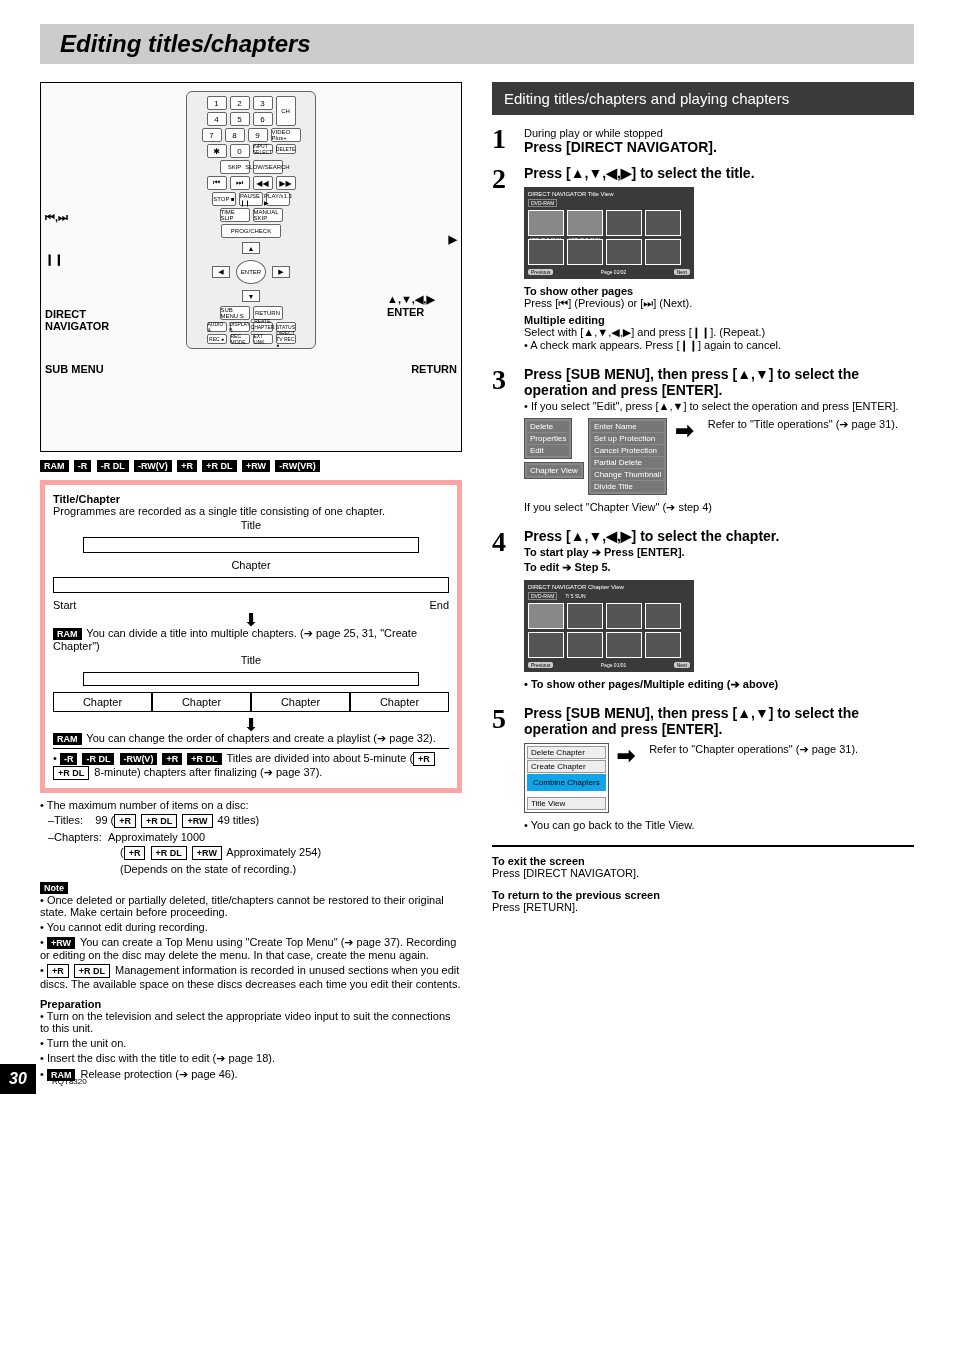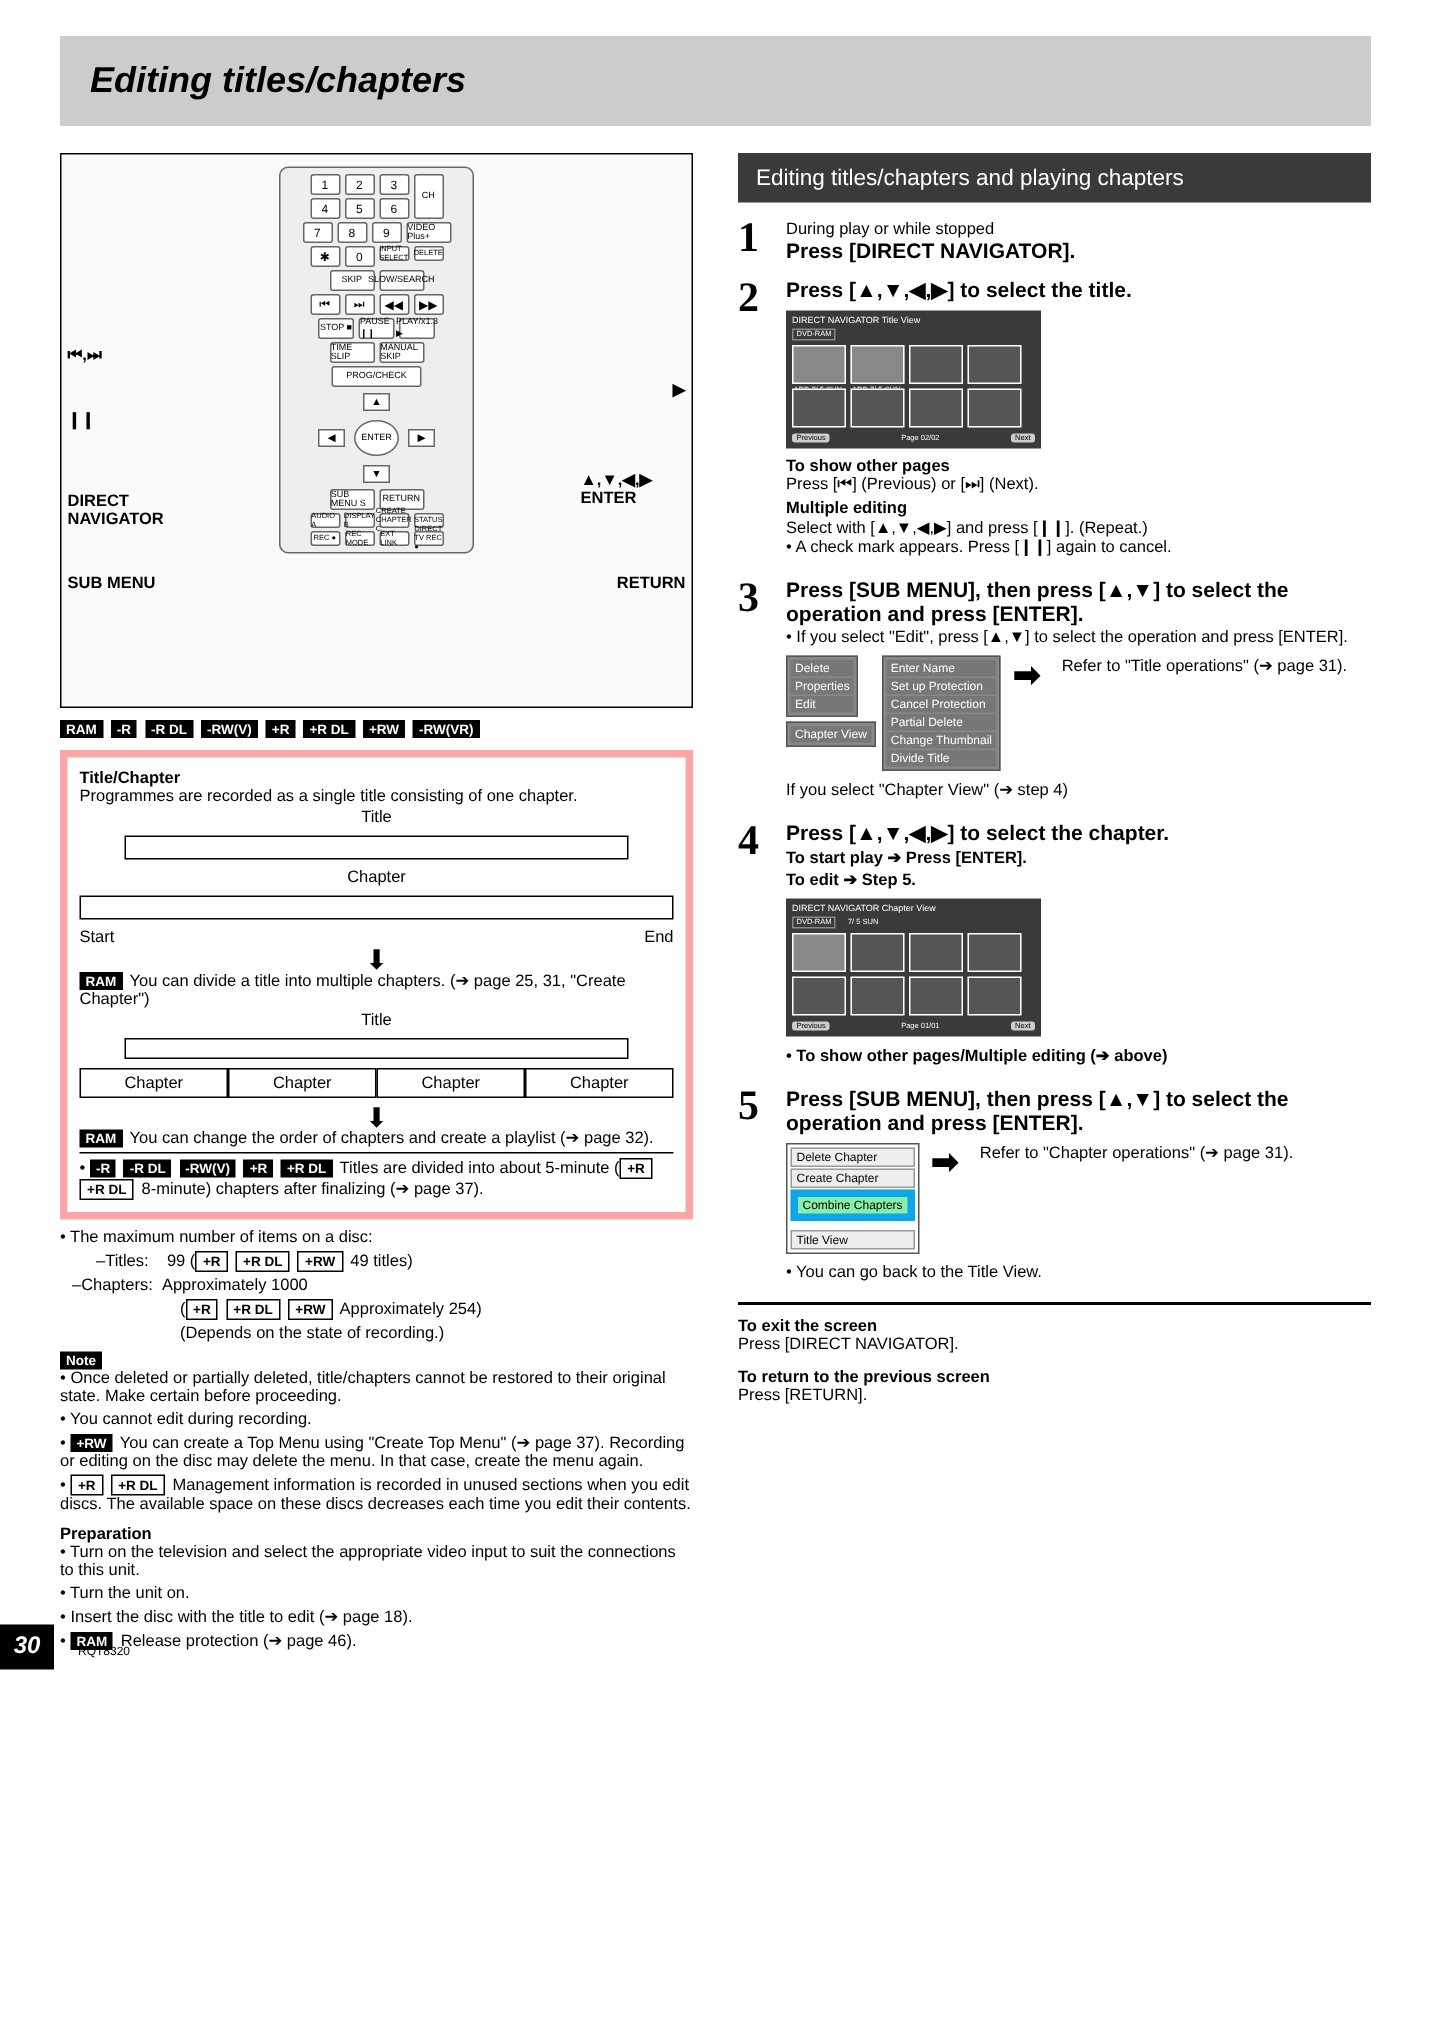--- a/index.html
+++ b/index.html
@@ -1,18 +1,18 @@
 <!DOCTYPE html>
 <html><head>
 <meta charset="utf-8">
 <style>
   * { box-sizing: border-box; margin: 0; padding: 0; }
   body { font-family: Arial, Helvetica, sans-serif; font-size: 12px; color: #000; background: #fff; }
   .page { width: 954px; margin: 0 auto; padding: 24px 40px 10px 40px; position: relative; }
-  .title-bar { background: #ccc; padding: 16px 20px; margin-bottom: 18px; }
+  .title-bar { background: #ccc; padding: 6px 20px; margin-bottom: 18px; }
   .title-bar h1 { font-size: 24px; font-weight: bold; font-style: italic; }
   .cols { display: flex; gap: 30px; }
   .col { flex: 1; }
   .remote-box { border: 1px solid #000; padding: 8px; background: #fafafa; position: relative; height: 370px; }
   .remote { position: absolute; left: 50%; top: 8px; transform: translateX(-50%); width: 130px; border: 1px solid #666; border-radius: 6px; background: #eee; padding: 4px; display: flex; flex-direction: column; gap: 2px; align-items: center; }
   .btn-row { display: flex; gap: 3px; justify-content: center; }
   .rbtn { width: 20px; height: 14px; border: 1px solid #666; border-radius: 2px; background: #fff; font-size: 8px; display: flex; align-items: center; justify-content: center; }
   .rbtn.wide { width: 30px; font-size: 6px; }
   .rbtn.med { width: 24px; font-size: 6px; }
   .rbtn.tiny { width: 20px; height: 10px; font-size: 5px; }
@@ -205,21 +205,21 @@
           <span class="badge">-RW(V)</span>
           <span class="badge">+R</span>
           <span class="badge">+R DL</span>
           <span>Titles are divided into about 5-minute (</span><span class="badge outline">+R</span>
           <span class="badge outline">+R DL</span><span> 8-minute) chapters after finalizing (➔ page 37).</span>
         </div>
       </div>
 
       <div class="bullets">
         <p>• <span>The maximum number of items on a disc:</span></p>
-        <p style="margin-left:24px"><span>–Titles:</span>&nbsp;&nbsp;&nbsp;&nbsp;<span>99 (</span><span class="badge outline">+R</span> <span class="badge outline">+R DL</span> <span class="badge outline">+RW</span><span> 49 titles)</span></p>
+        <p style="margin-left:8px"><span>–Titles:</span>&nbsp;&nbsp;&nbsp;&nbsp;<span>99 (</span><span class="badge outline">+R</span> <span class="badge outline">+R DL</span> <span class="badge outline">+RW</span><span> 49 titles)</span></p>
         <p style="margin-left:8px"><span>–Chapters:</span>&nbsp;&nbsp;<span>Approximately 1000</span></p>
         <p style="margin-left:80px">(<span class="badge outline">+R</span> <span class="badge outline">+R DL</span> <span class="badge outline">+RW</span><span> Approximately 254)</span></p>
         <p style="margin-left:80px">(Depends on the state of recording.)</p>
       </div>
 
       <div class="bullets">
         <span class="badge">Note</span>
         <p>• <span>Once deleted or partially deleted, title/chapters cannot be restored to their original state. Make certain before proceeding.</span></p>
         <p>• <span>You cannot edit during recording.</span></p>
         <p>• <span class="badge">+RW</span> <span>You can create a Top Menu using "Create Top Menu" (➔ page 37). Recording or editing on the disc may delete the menu. In that case, create the menu again.</span></p>
@@ -345,21 +345,21 @@
 
       <div class="step">
         <div class="step-num">5</div>
         <div class="step-body">
           <div class="main">Press [SUB MENU], then press [▲,▼] to select the operation and press [ENTER].</div>
           <div class="menu-wrap">
             <div>
               <div class="menu-box" style="background:#fff;color:#000">
                 <div class="menu-item" style="background:#eee;color:#000;border:1px solid #999">Delete Chapter</div>
                 <div class="menu-item" style="background:#eee;color:#000;border:1px solid #999">Create Chapter</div>
-                <div class="menu-item" style="background:#86efac;color:#000;border:5px solid #0ea5e9">Combine Chapters</div>
+                <div class="menu-item" style="background:#0ea5e9;color:#000;border:3px solid #0ea5e9">Combine Chapters</div>
                 <div style="height:4px"></div>
                 <div class="menu-item" style="background:#eee;color:#000;border:1px solid #999">Title View</div>
               </div>
             </div>
             <span class="big-arrow">➡</span>
             <div class="refer">Refer to "Chapter operations" (➔ page 31).</div>
           </div>
           <div class="tip">• You can go back to the Title View.</div>
         </div>
       </div>

